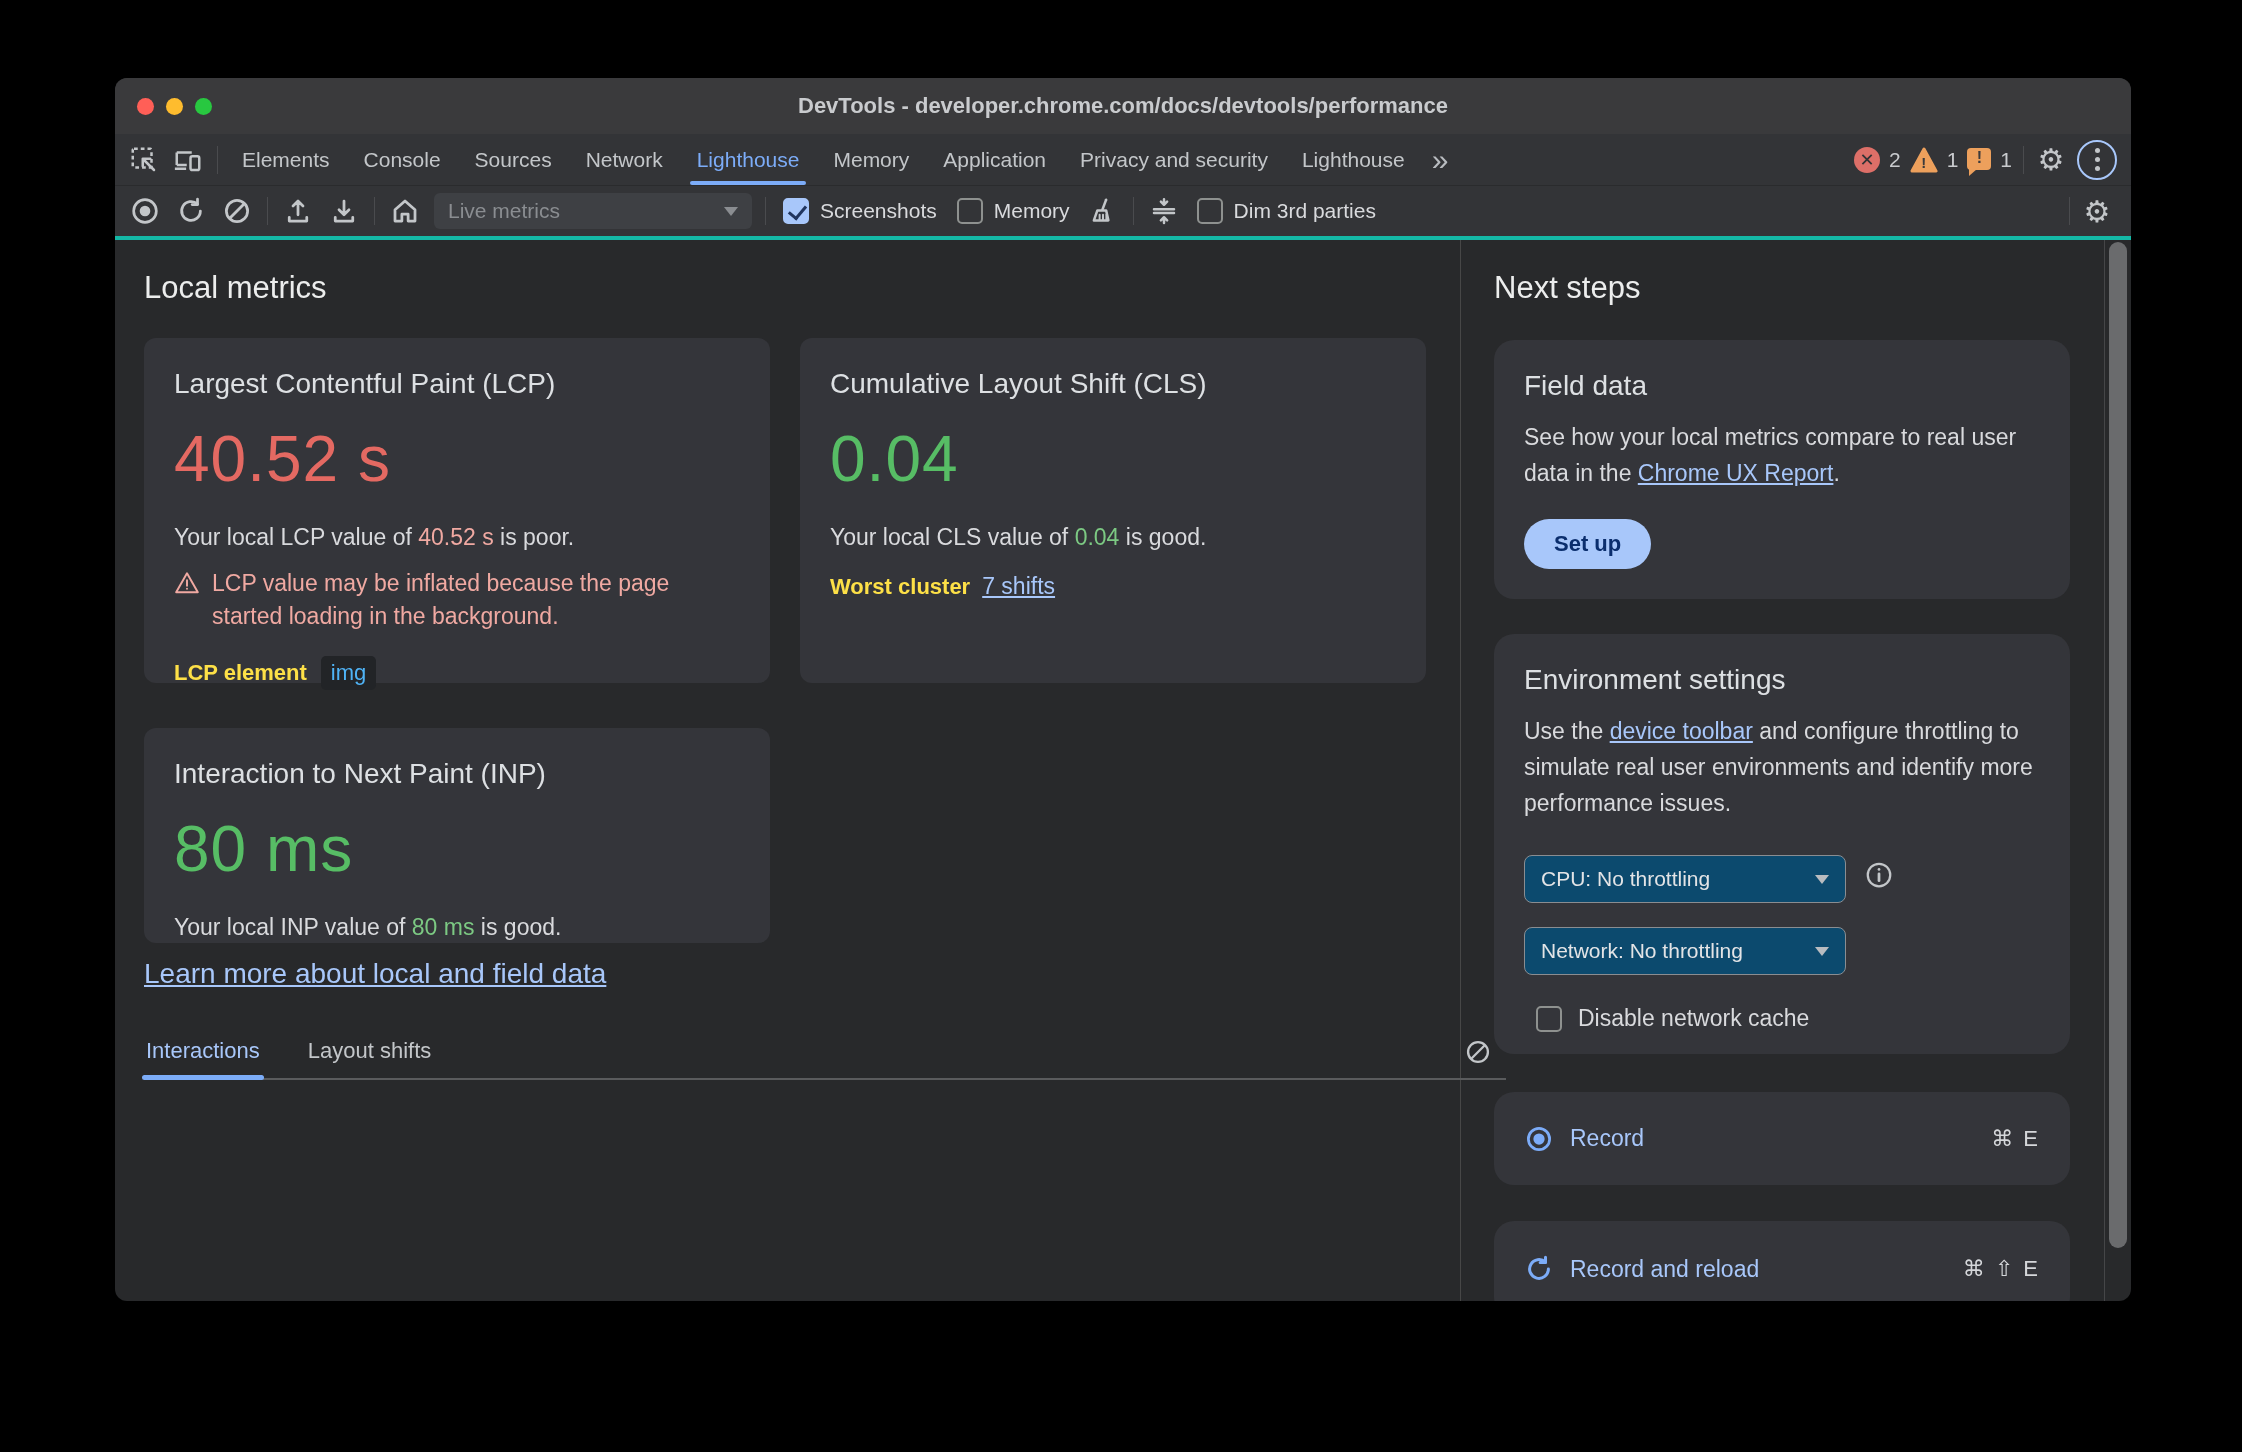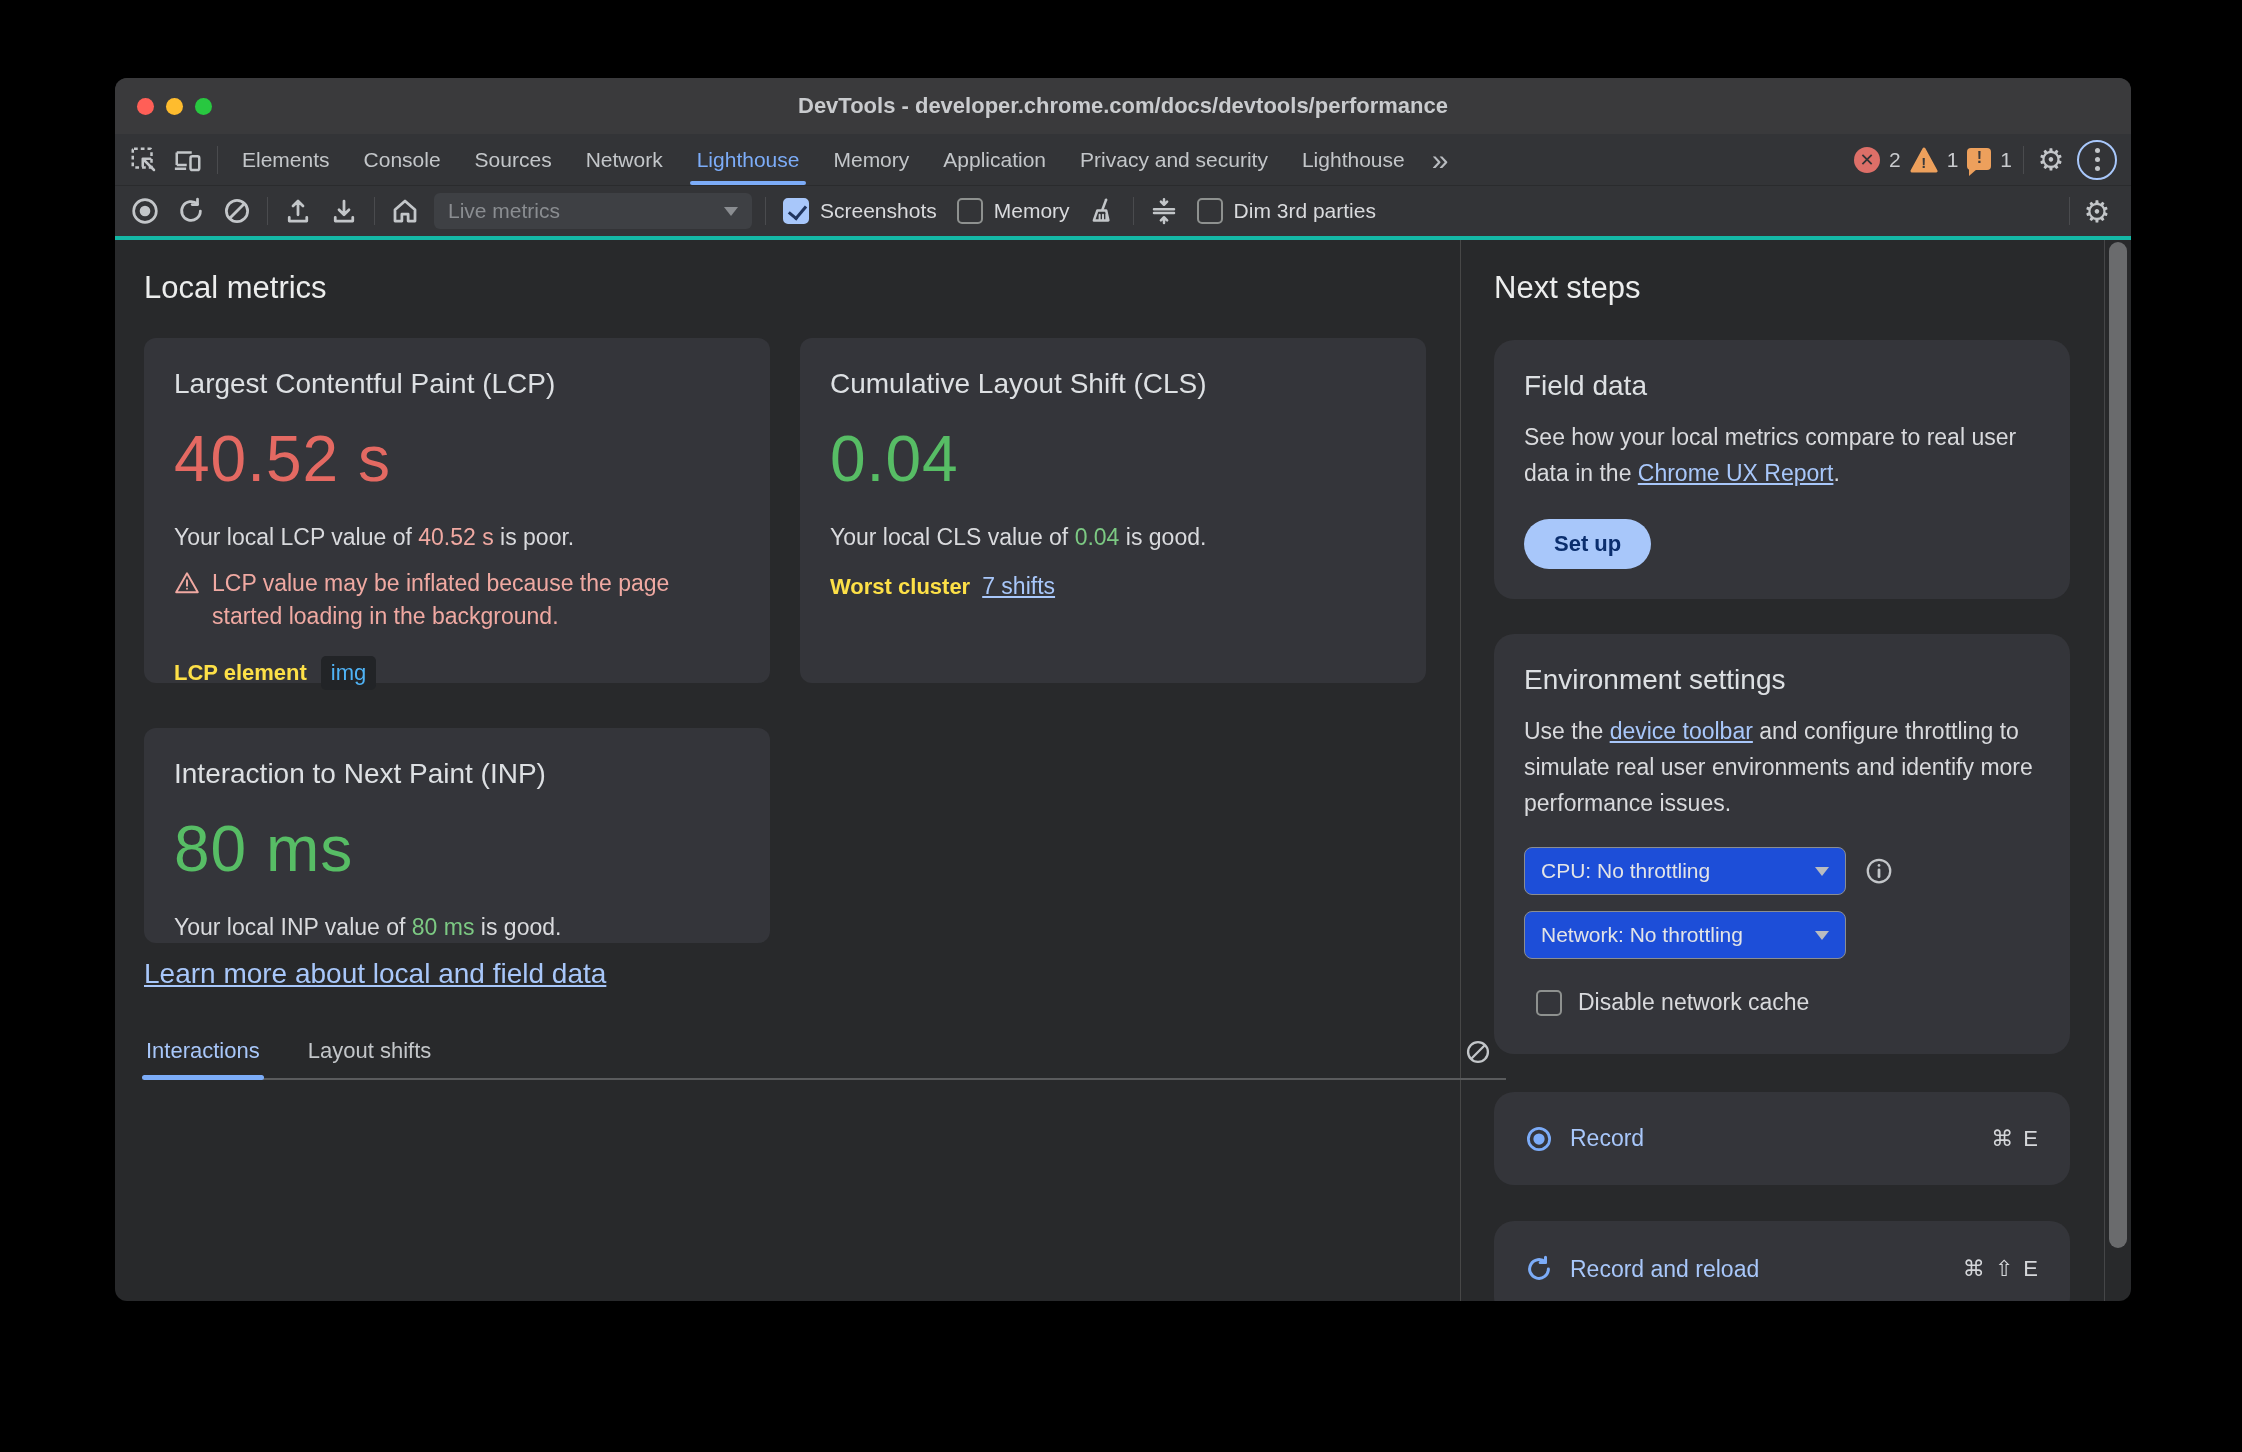--- a/index.html
+++ b/index.html
@@ -83,21 +83,21 @@
   .subtabs .block-icon { position:absolute; right:14px; bottom:12px; color:#c3c6c9; }
 
   
   .sidebar { width:671px; border-left:1px solid #474747; flex:none; display:flex; }
   .side-inner { width:610px; padding:30px 0 0 33px; }
   .side-card { background:#34353a; border-radius:20px; padding:30px; width:576px; }
   .side-card h2 { color:#dde0e3; font-size:28px; font-weight:500; }
   .side-card p { margin-top:18px; color:#d9dadd; font-size:23px; line-height:1.55; }
   .setup-btn { margin-top:28px; display:inline-block; background:#a8c7fa; color:#0b2e6d; font-size:22px; font-weight:700;
     border:none; border-radius:999px; padding:12px 30px; }
-  .select-real { margin-top:0; width:322px; height:48px; background:#1d4ed8; border:1.5px solid #8a8d91; border-radius:8px;
+  .select-real { margin-top:8px; width:322px; height:48px; background:#0c4a6e; border:1.5px solid #8a8d91; border-radius:8px;
     display:flex; align-items:center; padding:0 16px; color:#e3e4e6; font-size:21px; }
   .select-real .caret { border-top-color:#b9bcc0; }
   .select-row { display:flex; align-items:center; margin-top:26px; }
   .select-row + .select-row { margin-top:16px; }
   .info-circle { margin-left:18px; color:#c3c6c9; }
   .cache-row { margin-top:30px; display:flex; align-items:center; padding-left:12px; }
   .record-card { margin-top:38px; height:93px; display:flex; align-items:center; padding:0 30px; }
   .record-card + .record-card { margin-top:36px; height:96px; }
   .record-label { color:#a8c7fa; font-size:23px; font-weight:500; margin-left:16px; }
   .shortcut { margin-left:auto; color:#d5d7da; font-size:22px; letter-spacing:2px; }

